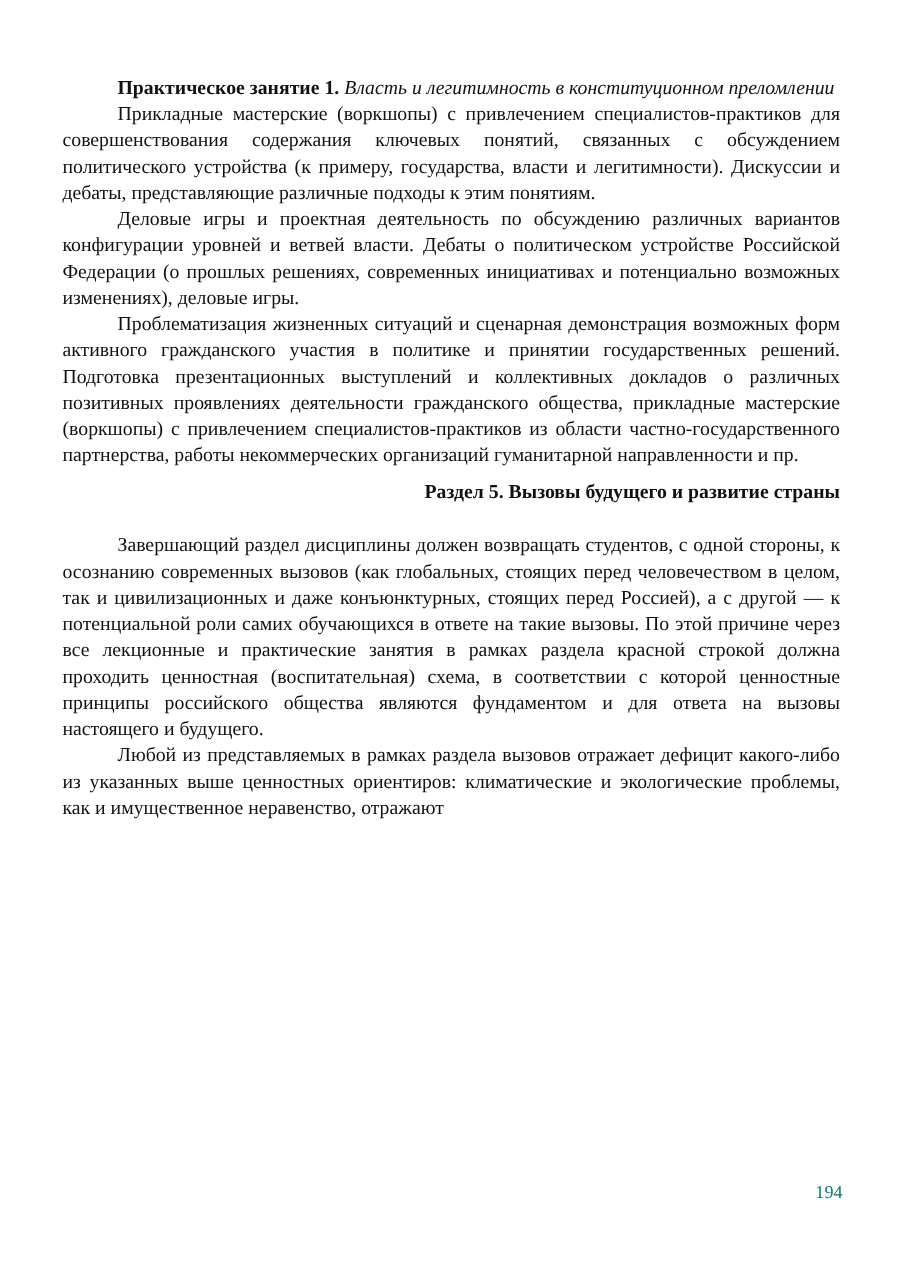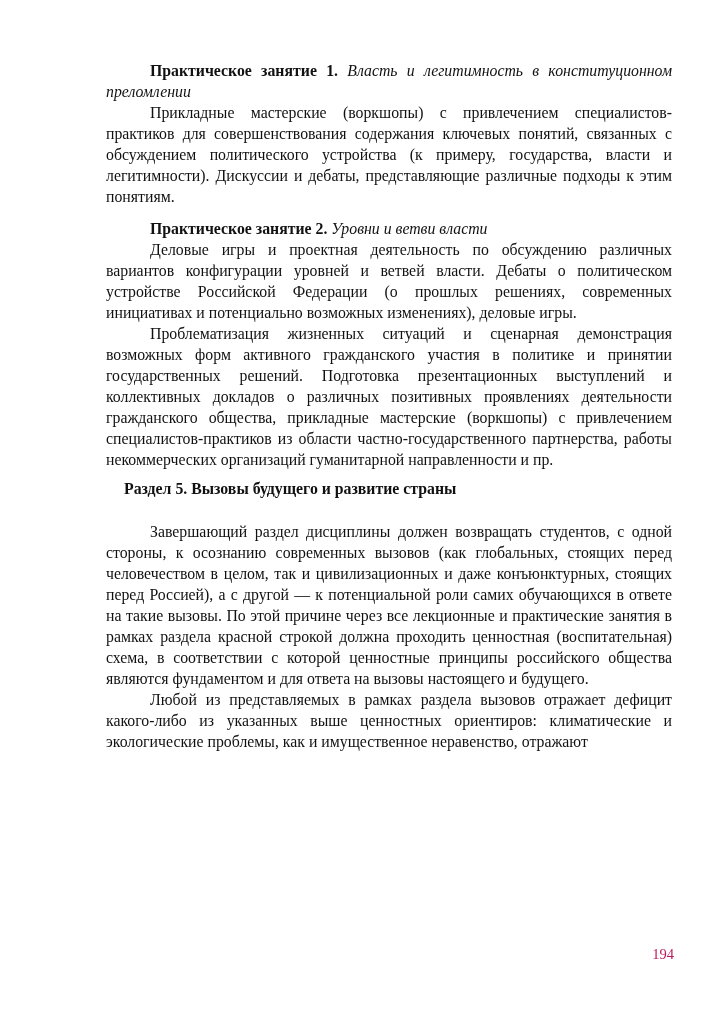--- a/index.html
+++ b/index.html
@@ -6,21 +6,21 @@
     margin: 0;
     padding: 0;
     background: #ffffff;
   }
   .page {
     position: relative;
     width: 724px;
     height: 1024px;
     background: #ffffff;
     box-sizing: border-box;
-    padding: 60px 52px 0 106px;
+    padding: 60px 52px 0 50px;
     font-family: "Liberation Serif", "DejaVu Serif", serif;
     color: #111111;
     overflow: hidden;
   }
   p {
     margin: 0;
     font-size: 15.8px;
     line-height: 21px;
     text-align: justify;
     text-indent: 44px;
@@ -34,47 +34,45 @@
   p.session-heading b {
     font-weight: bold;
     font-style: normal;
   }
   p.session-heading i {
     font-style: italic;
     font-weight: normal;
   }
   p.section-heading {
     font-weight: bold;
-    text-align: left;
+    text-align: right;
     text-indent: 0;
     margin-top: 8px;
     margin-bottom: 22px;
     padding-left: 18px;
   }
   .page-number {
     position: absolute;
     top: 946px;
     right: 50px;
     font-size: 14.5px;
     line-height: 16px;
     font-family: "Liberation Serif", "DejaVu Serif", serif;
-    color: #be185d;
+    color: #0f766e;
   }
 </style>
 </head>
 <body>
 
 <div class="page">
 
   <p class="session-heading first"><b>Практическое занятие 1.</b>
     <i>Власть и легитимность в конституционном преломлении</i></p>
   <p class="body-paragraph">Прикладные мастерские (воркшопы) с привлечением специалистов-практиков для совершенствования содержания ключевых понятий, связанных с обсуждением политического устройства (к примеру, государства, власти и легитимности). Дискуссии и дебаты, представляющие различные подходы к этим понятиям.</p>
 
-  <p class="session-heading"><b>Практическое занятие 2.</b>
-    <i>Уровни и ветви власти</i></p>
   <p class="body-paragraph">Деловые игры и проектная деятельность по обсуждению различных вариантов конфигурации уровней и ветвей власти. Дебаты о политическом устройстве Российской Федерации (о прошлых решениях, современных инициативах и потенциально возможных изменениях), деловые игры.</p>
 
 
   <p class="body-paragraph">Проблематизация жизненных ситуаций и сценарная демонстрация возможных форм активного гражданского участия в политике и принятии государственных решений. Подготовка презентационных выступлений и коллективных докладов о различных позитивных проявлениях деятельности гражданского общества, прикладные мастерские (воркшопы) с привлечением специалистов-практиков из области частно-государственного партнерства, работы некоммерческих организаций гуманитарной направленности и пр.</p>
 
   <p class="section-heading">Раздел 5. Вызовы будущего и развитие страны</p>
 
   <p class="body-paragraph">Завершающий раздел дисциплины должен возвращать студентов, с одной стороны, к осознанию современных вызовов (как глобальных, стоящих перед человечеством в целом, так и цивилизационных и даже конъюнктурных, стоящих перед Россией), а с другой — к потенциальной роли самих обучающихся в ответе на такие вызовы. По этой причине через все лекционные и практические занятия в рамках раздела красной строкой должна проходить ценностная (воспитательная) схема, в соответствии с которой ценностные принципы российского общества являются фундаментом и для ответа на вызовы настоящего и будущего.</p>
   <p class="body-paragraph">Любой из представляемых в рамках раздела вызовов отражает дефицит какого-либо из указанных выше ценностных ориентиров: климатические и экологические проблемы, как и имущественное неравенство, отражают</p>
 

